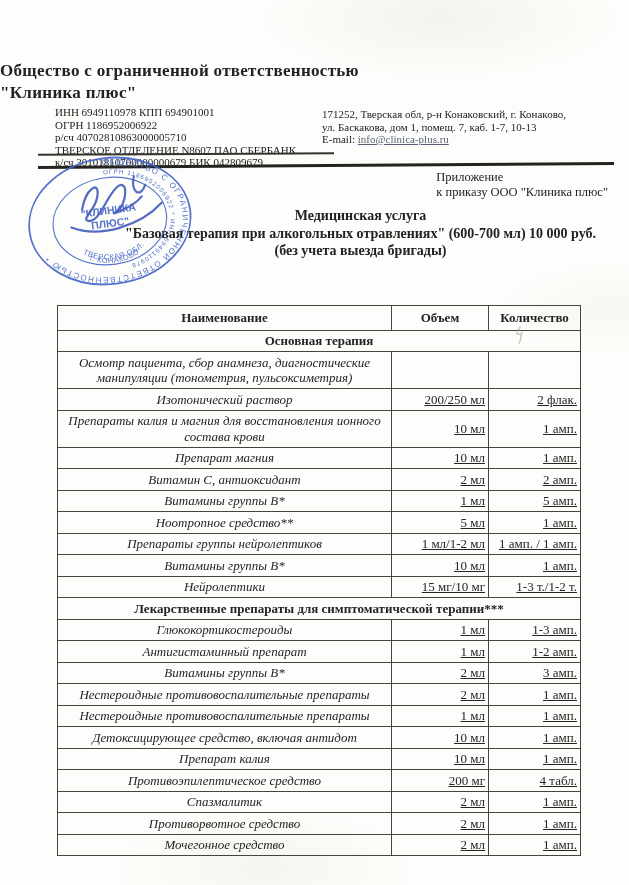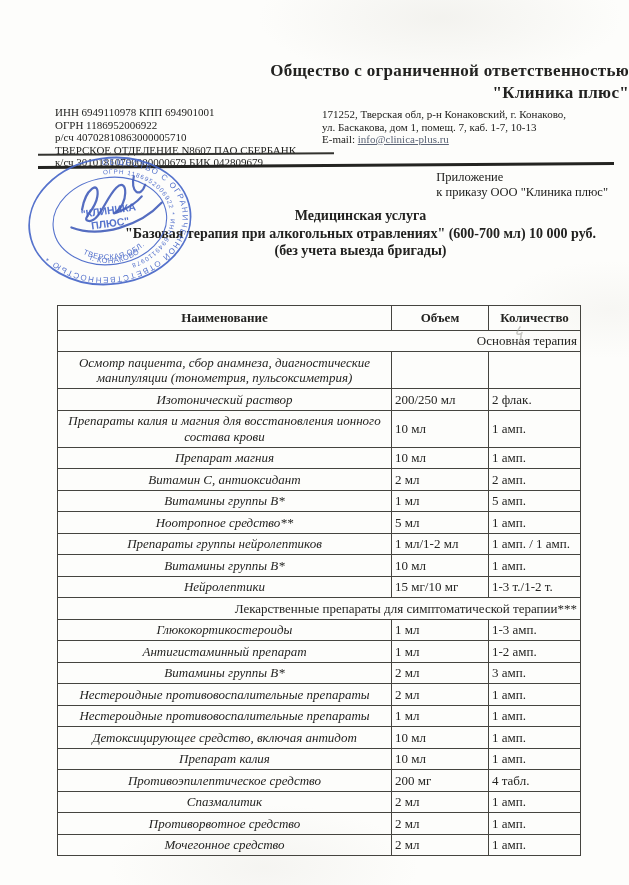--- a/index.html
+++ b/index.html
@@ -6,21 +6,21 @@
   body{width:629px;height:885px;background:#ffffff;overflow:hidden;}
   .page{
     position:relative;width:629px;height:885px;
     font-family:"Liberation Serif", serif;color:#222220;
     background:
       radial-gradient(ellipse 260px 90px at 70% 2%, rgba(224,223,216,.35), transparent 70%),
       radial-gradient(ellipse 220px 90px at 42% 98%, rgba(226,225,219,.30), transparent 70%),
       radial-gradient(ellipse 160px 70px at 97% 35%, rgba(228,227,221,.25), transparent 70%),
       #fdfdfb;
   }
-  .org-title{position:absolute;top:60px;left:0;width:629px;text-align:right;
+  .org-title{position:absolute;top:60px;left:0;width:629px;text-align:left;
     font-weight:bold;font-size:17px;line-height:22px;letter-spacing:.3px;}
   .requisites{position:absolute;top:106px;left:55px;width:555px;font-size:11px;line-height:12.5px;}
   .req-left{position:absolute;left:0;top:0;width:267px;}
   .req-right{position:absolute;left:267px;top:2px;width:288px;}
   .req-line{white-space:nowrap;}
   .email-link{color:#5a6375;text-decoration:underline;cursor:pointer;}
   .strike-line{position:absolute;left:38px;top:153px;width:296px;height:1.6px;
     background:#33332f;transform:rotate(-.25deg);}
   .divider{position:absolute;left:38px;top:166px;width:576px;height:3.2px;
     background:#242421;transform:rotate(-.4deg);transform-origin:left center;}
@@ -32,22 +32,22 @@
   .stamp text{font-family:"Liberation Sans", sans-serif;}
   table.service{
     position:absolute;top:273px;left:57px;width:523px;
     border-collapse:collapse;table-layout:fixed;
     font-size:13px;line-height:15.5px;color:#242422;margin-top:32px;
   }
   table.service th, table.service td{border:1.3px solid #45443f;}
   table.service{border:1.6px solid #3b3a36;}
   th{font-weight:bold;text-align:center;padding:4px 2px;}
   td.cell-name{text-align:center;padding:2.5px 6px;font-style:italic;}
-  td.cell-volume, td.cell-qty{text-align:left;padding:2.5px 3px;}
-  td.section-cell{text-align:right;padding:2.5px 3px;font-weight:normal;}
+  td.cell-volume, td.cell-qty{text-align:right;padding:2.5px 3px;text-decoration:underline;}
+  td.section-cell{text-align:center;padding:2.5px 3px;font-weight:bold;}
   .smudge{position:absolute;left:512px;top:326px;opacity:.5;filter:blur(.4px);}
 </style>
 </head>
 <body>
 
 <div class="page">
 
   <div class="org-title">
     <div>Общество с ограниченной ответственностью</div>
     <div>"Клиника плюс"</div>

